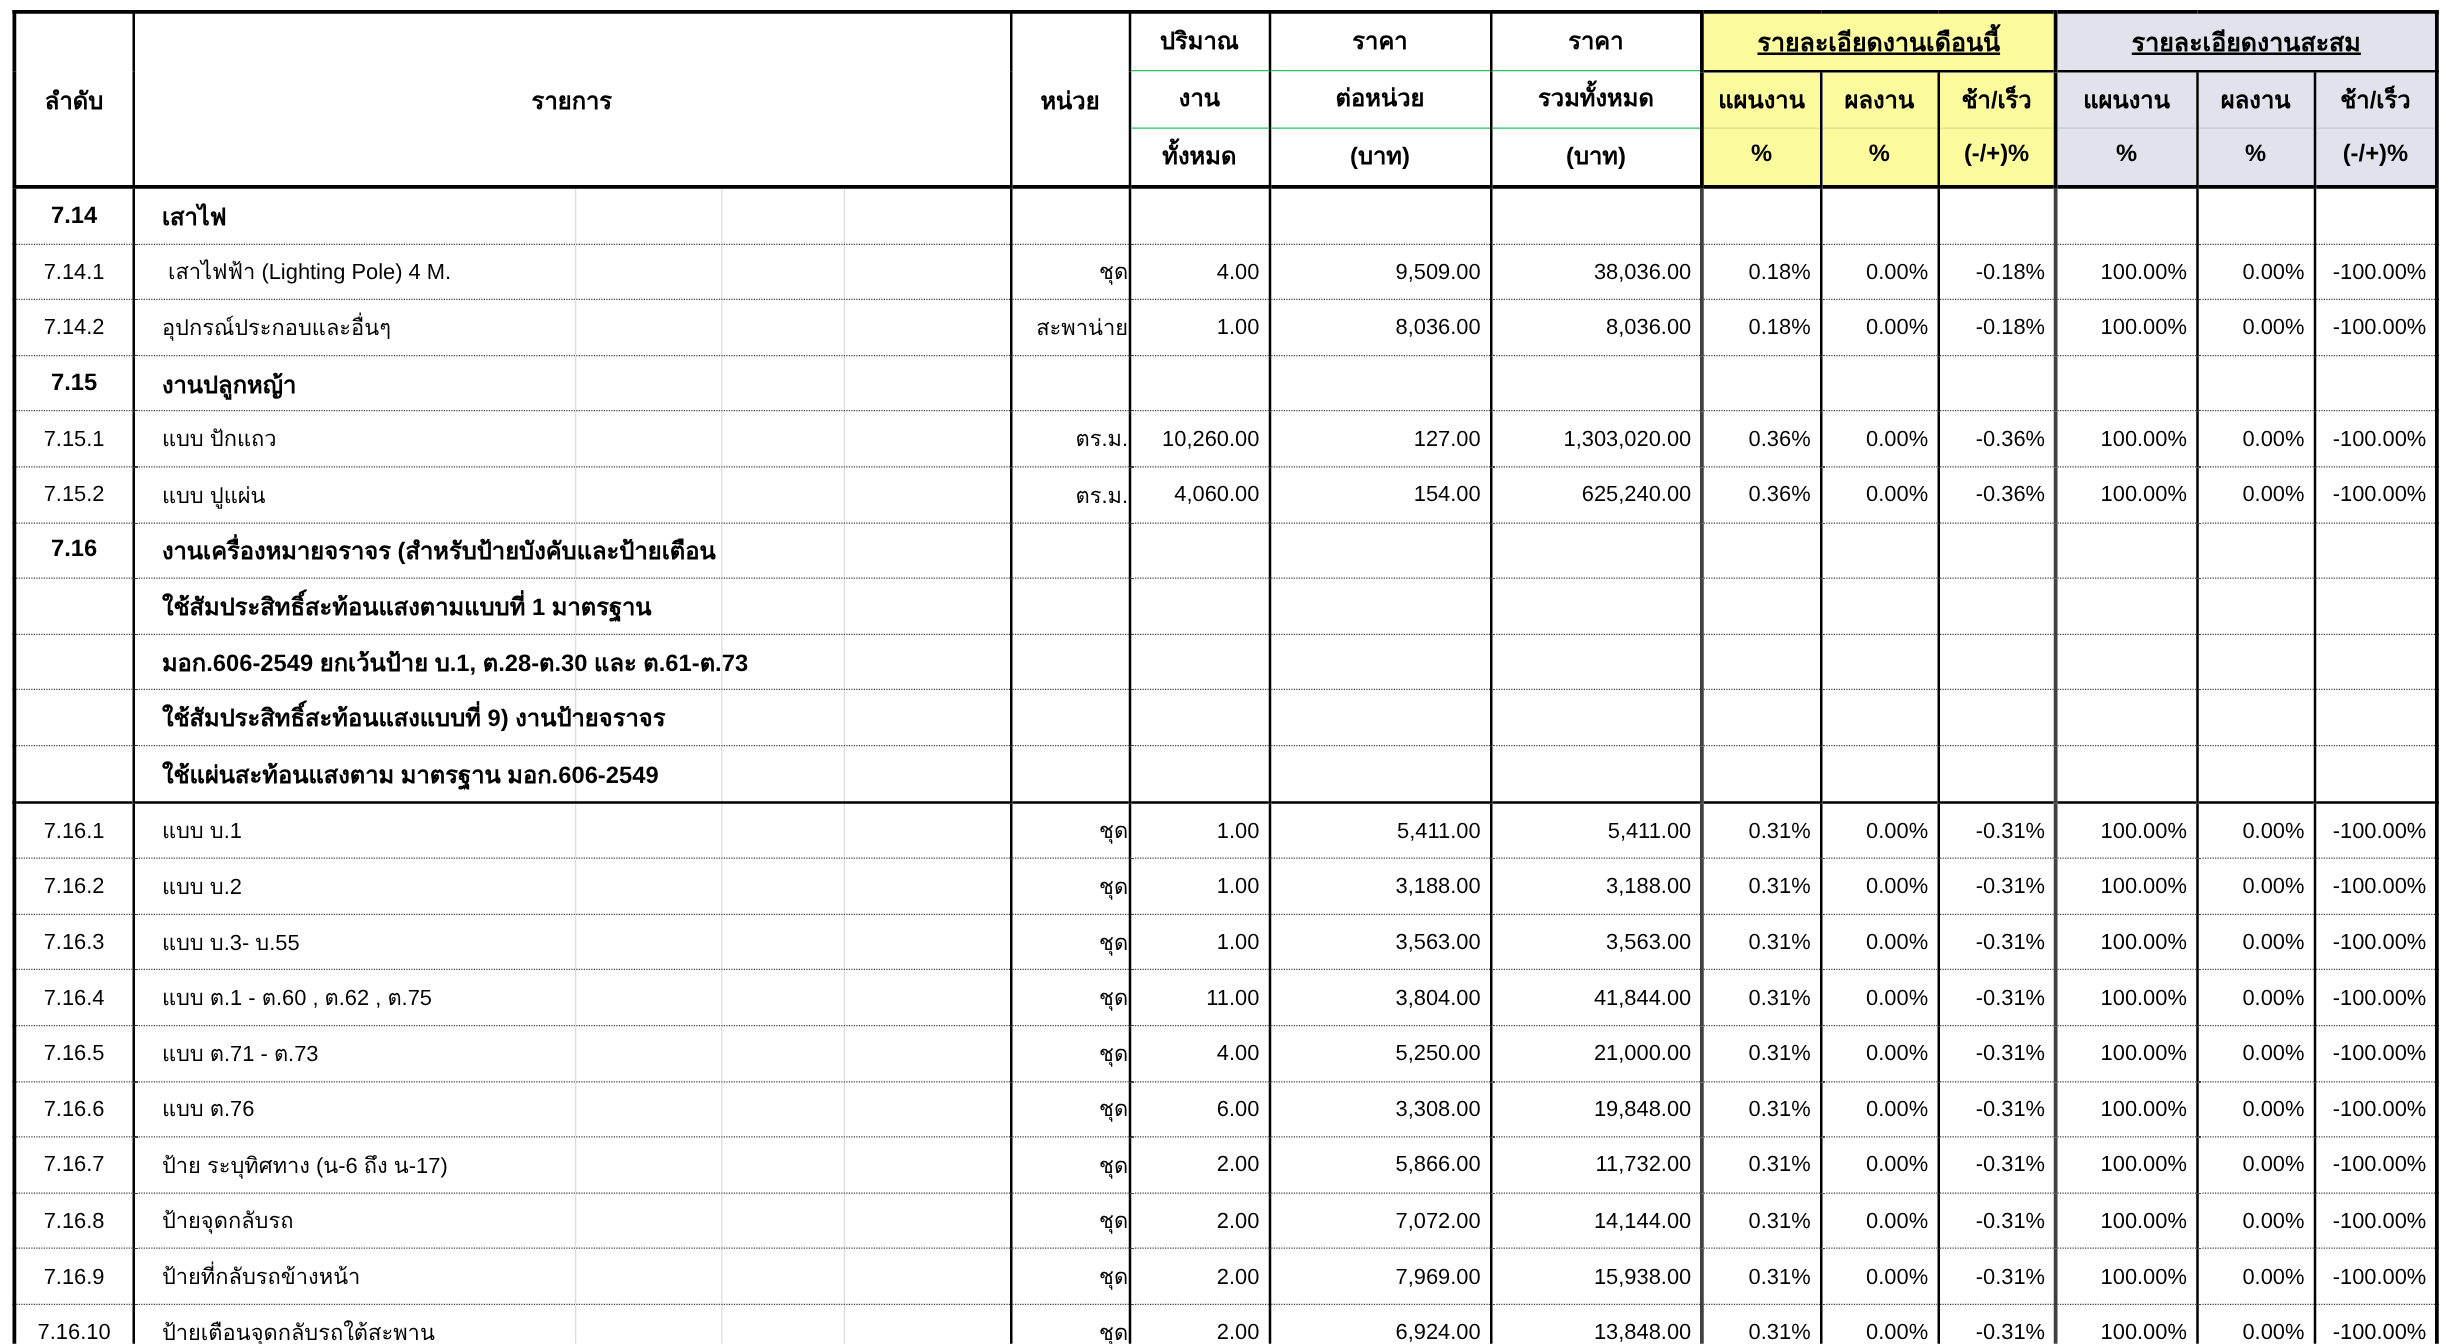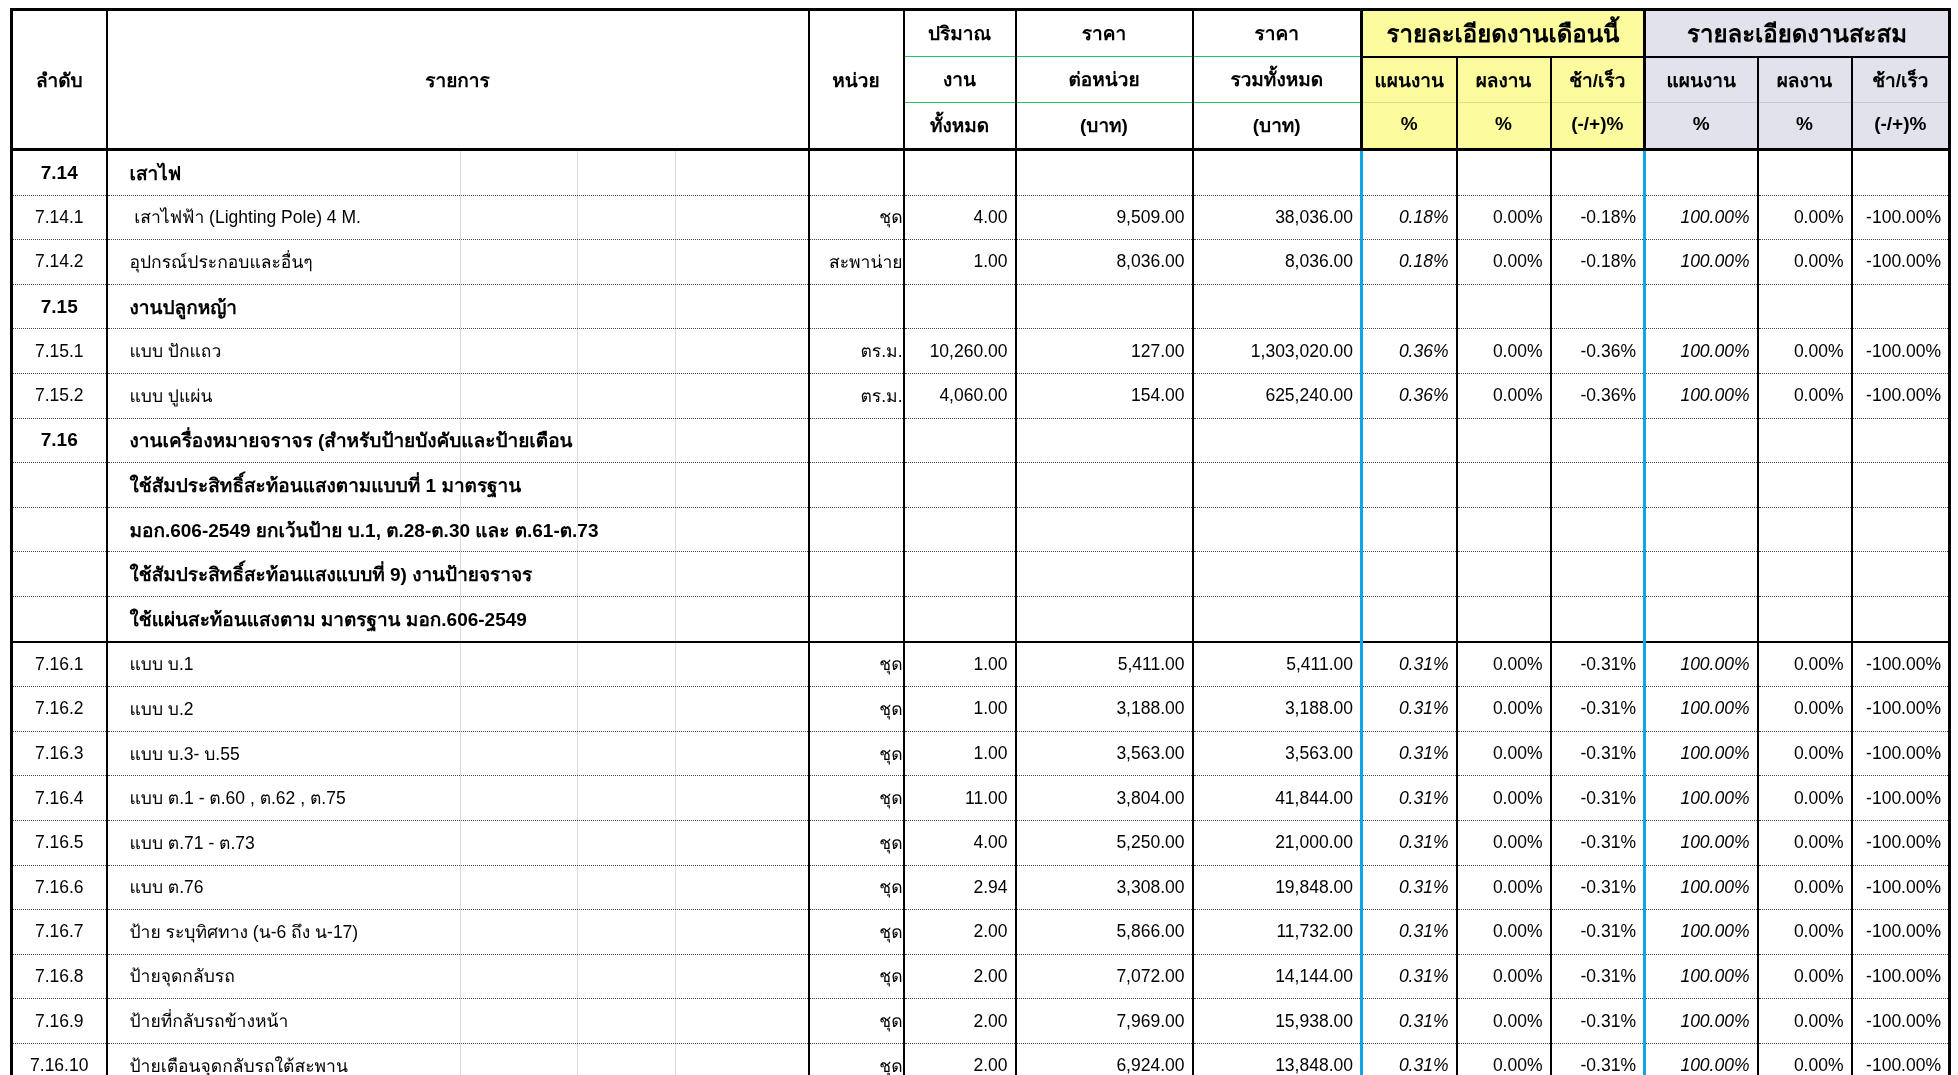--- a/index.html
+++ b/index.html
@@ -15,21 +15,21 @@
     border:3px solid #000;
   }
   th,td{
     border-left:2px solid #000;
     padding:0;margin:0;
     overflow:hidden;
   }
   th:first-child,td:first-child{border-left:none;}
   
   thead th{font-weight:bold;font-size:19px;vertical-align:middle;text-align:center;background:#fff;}
-  th.band{height:45px;border-bottom:2px solid #000;font-size:24px;}
+  th.band{height:45px;border-bottom:2px solid #000;font-size:20px;text-decoration:underline;}
   th.month{background:var(--month-bg);}
   th.cum{background:var(--cum-bg);margin-left:36px;}
   th.sec-start{border-left:3px solid #000;}
   .hdr3{display:flex;flex-direction:column;height:96px;justify-content:center;}
   .hdr3 div{height:45px;line-height:45px;}
   .hdr3 div + div{border-top:1px solid #22c55e;}
   .sub{height:90px;}
   .sub .lbl{height:44px;line-height:46px;}
   .sub .unit{height:44px;line-height:42px;border-top:1px solid rgba(0,0,0,0.12);font-weight:bold;}
   
@@ -42,21 +42,21 @@
   tbody tr.solid-top td{border-top:2px solid #000;}
   td.c-no{text-align:center;}
   td.c-name{text-align:left;padding-left:22px;
     background-image:linear-gradient(#dcdcdc,#dcdcdc),linear-gradient(#dcdcdc,#dcdcdc),linear-gradient(#dcdcdc,#dcdcdc);
     background-repeat:no-repeat;
     background-position:352px 0,469px 0,567px 0;
     background-size:1px 100%,1px 100%,1px 100%;
   }
   td.c-unit{text-align:right;}
   td.num{text-align:right;padding-right:7px;}
-  td.c-pm,td.c-pc{border-left:3px solid #0ea5e9;font-style:italic;}
+  td.c-pm,td.c-pc{border-left:3px solid #404040;}
   tr.section td{font-weight:bold;font-size:19px;}
 </style>
 </head>
 <body>
 
 <div class="sheet">
   <table>
     <colgroup>
       <col style="width:95px">
         <col style="width:702px">
@@ -361,21 +361,21 @@
           <td class="c-wm num">0.00%</td>
           <td class="c-dm num">-0.31%</td>
           <td class="c-pc num">100.00%</td>
           <td class="c-wc num">0.00%</td>
           <td class="c-dc num">-100.00%</td>
         </tr>
         <tr>
           <td class="c-no">7.16.6</td>
           <td class="c-name">แบบ ต.76</td>
           <td class="c-unit">ชุด</td>
-          <td class="c-qty num">2.94</td>
+          <td class="c-qty num">6.00</td>
           <td class="c-up num">3,308.00</td>
           <td class="c-tp num">19,848.00</td>
           <td class="c-pm num">0.31%</td>
           <td class="c-wm num">0.00%</td>
           <td class="c-dm num">-0.31%</td>
           <td class="c-pc num">100.00%</td>
           <td class="c-wc num">0.00%</td>
           <td class="c-dc num">-100.00%</td>
         </tr>
         <tr>

